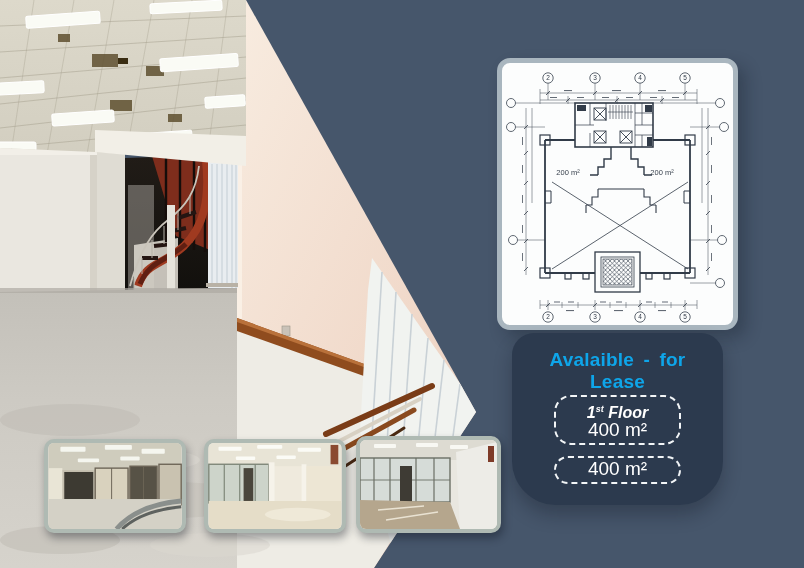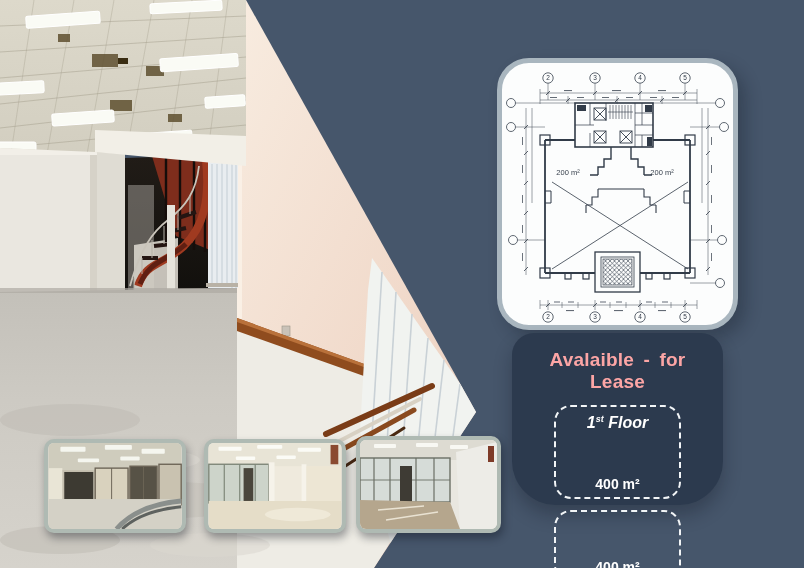--- a/index.html
+++ b/index.html
@@ -11,42 +11,42 @@
   
   .main-photo{
     position:absolute;left:0;top:0;width:520px;height:568px;
     clip-path:polygon(0 0,246px 0,476px 412px,374px 568px,0 568px);
   }
   .main-photo svg{display:block;}
   
   .plan-card{
     position:absolute;left:497px;top:58px;width:241px;height:272px;
     box-sizing:border-box;background:#FCFDFD;
-    border:5px solid #A9B6BF;border-radius:32px;
+    border:5px solid #A9B6BF;border-radius:13px;
     box-shadow:8px 8px 16px rgba(14,22,34,.28);
   }
   .plan-card svg{display:block;margin:0;}
   
   .lease-panel{
     position:absolute;left:512px;top:333px;width:211px;height:172px;
     background:#2C3A4E;border-radius:22px 22px 44px 44px;
     box-shadow:0 10px 18px rgba(10,16,26,.28);
     text-align:center;color:#fff;
   }
   .lease-title{
-    margin:16px 6px 12px;font-size:19px;font-weight:bold;
-    letter-spacing:.2px;word-spacing:4px;color:#fca5a5;
+    margin:16px 6px 2px;font-size:19px;font-weight:bold;
+    letter-spacing:.2px;word-spacing:4px;color:#0ea5e9;
   }
   .badge{
     width:127px;margin:0 auto 11px;border:2px dashed #F2F5F7;
     border-radius:17px;padding:3px 0 5px;box-sizing:border-box;
   }
   .badge-floor{font-style:italic;font-weight:bold;font-size:16px;line-height:19px;}
   .badge-floor sup{font-size:9px;font-style:italic;}
-  .badge-area{font-size:14px;line-height:16px;font-weight:bold;margin-top:44px;}
+  .badge-area{font-size:19px;line-height:16px;font-weight:normal;}
   
   .thumb{
     position:absolute;box-sizing:border-box;
     border:4px solid #AFBAB3;border-radius:10px;overflow:hidden;
     box-shadow:2px 5px 9px rgba(10,16,26,.38);background:#d8d5cc;
   }
   .thumb svg{display:block;width:100%;height:100%;}
   .thumb1{left:44px;top:439px;width:142px;height:94px;}
   .thumb2{left:204px;top:439px;width:142px;height:94px;}
   .thumb3{left:356px;top:436px;width:145px;height:97px;}

